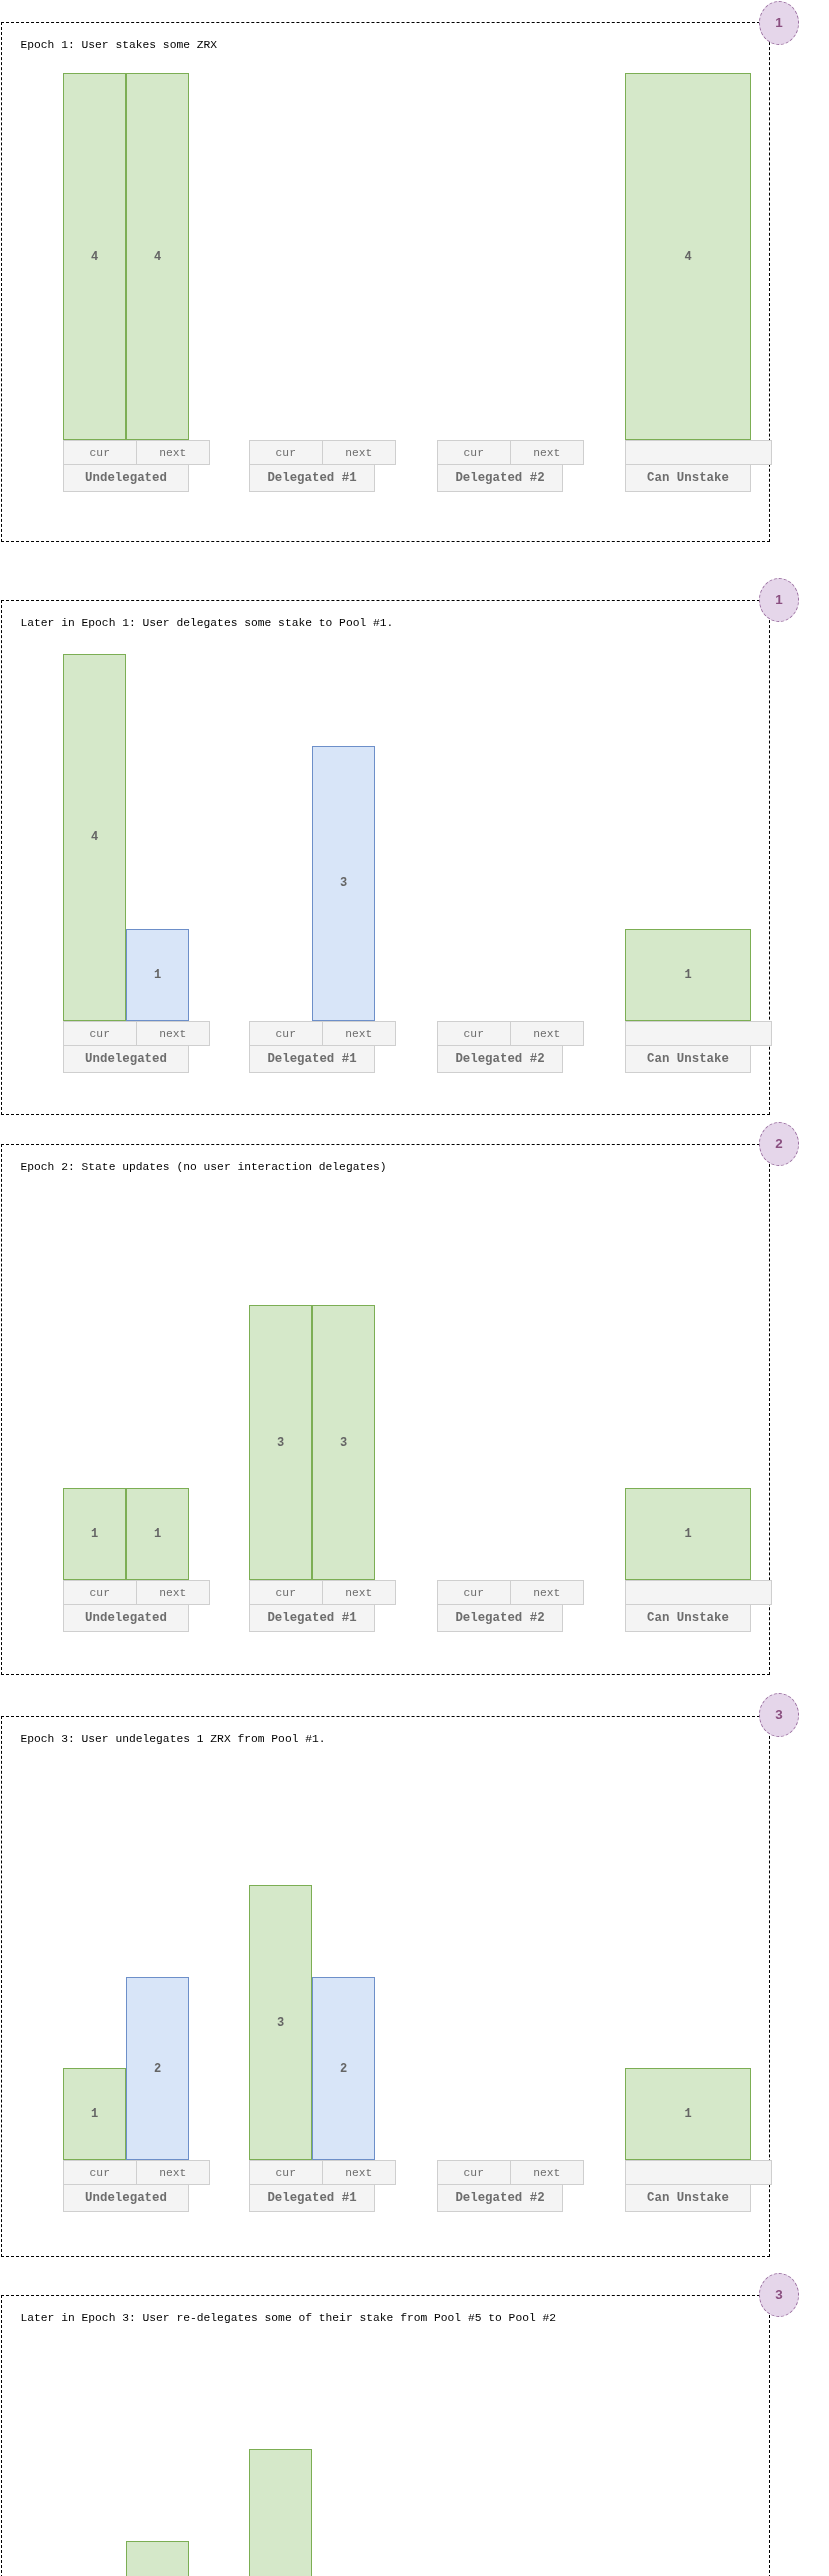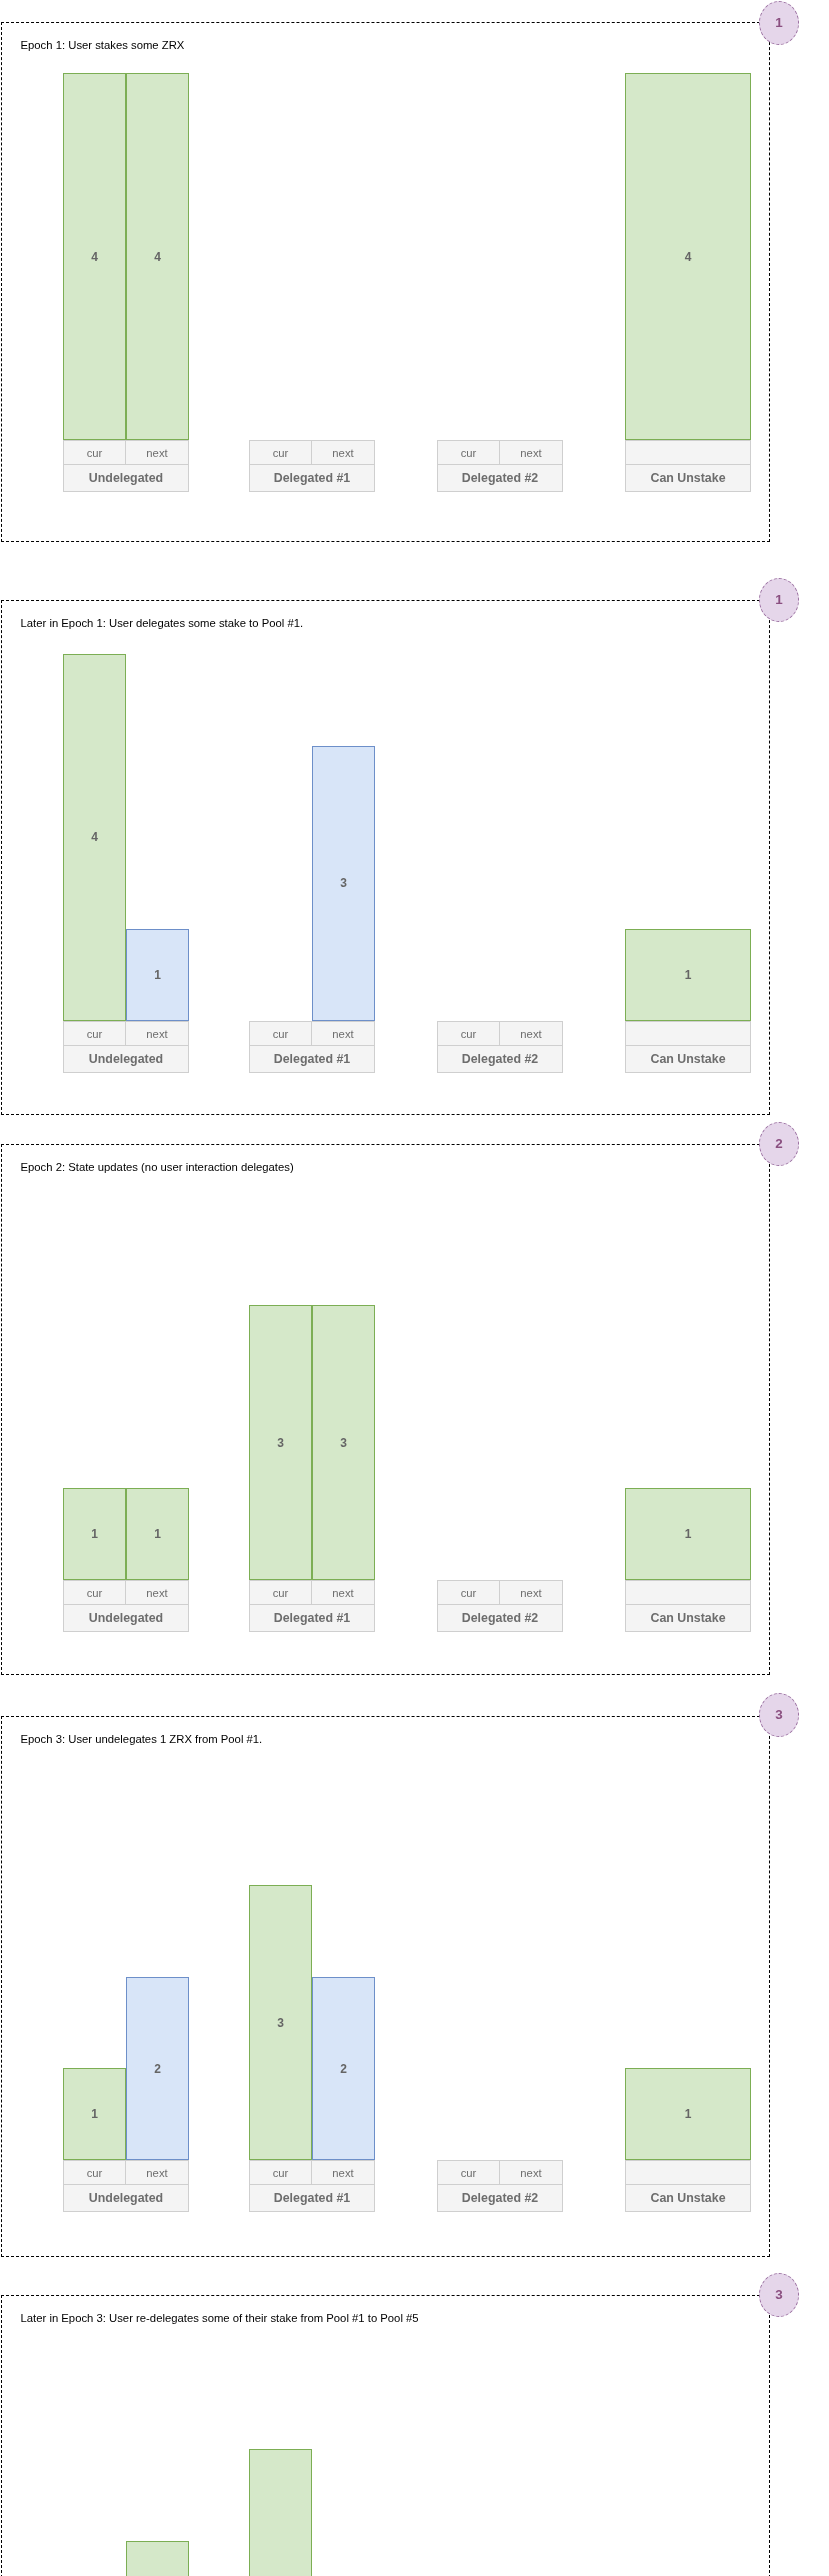--- a/index.html
+++ b/index.html
@@ -21,20 +21,21 @@
   }
 
   
   .panel {
     position: absolute;
     left: 1px;
     width: 769px;
     border: 1.5px dashed #000000;
     box-sizing: border-box;
     background: #ffffff;
+    font-family: Liberation Mono, monospace;
   }
   .panel-title {
     position: absolute;
     left: 18.5px;
     top: 15.5px;
     font-size: 11.3px;
     line-height: 13.4px;
     color: #000000;
     white-space: nowrap;
   }
@@ -119,21 +120,21 @@
 
   
   .labels {
     position: absolute;
     left: 0;
     width: 126px;
     box-sizing: border-box;
   }
   .hdr-row {
     display: flex;
-    width: 126px;
+    width: 147px;
     box-sizing: border-box;
   }
   .hdr-cell {
     flex: 1 1 50%;
     height: 25px;
     background: #f4f4f4;
     border: 1px solid #cfcfcf;
     box-sizing: border-box;
     display: flex;
     align-items: center;
@@ -447,21 +448,21 @@
             </div>
             <div class="name-row">Can Unstake</div>
           </div>
         </div>
       </div>
     </div>
     <div class="epoch-badge" style="left: 759px; top: 1693px;">
       <span>3</span>
     </div>
     <div class="panel" style="top: 2295px; height: 533px;">
-      <div class="panel-title">Later in Epoch 3: User re-delegates some of their stake from Pool #1 to Pool #5</div>
+      <div class="panel-title">Later in Epoch 3: User re-delegates some of their stake from Pool #5 to Pool #2</div>
       <div class="cols">
         <div class="col" style="left: 61px; top: 0px; height: 533px;">
           <div class="bars" style="height: 412px; top: 15.5px; bottom: auto;">
             <div class="barcell half"></div>
             <div class="barcell half">
               <div class="bar green" style="height: 183px;">2</div>
             </div>
           </div>
         </div>
         <div class="col" style="left: 247px; top: 0px; height: 533px;">

